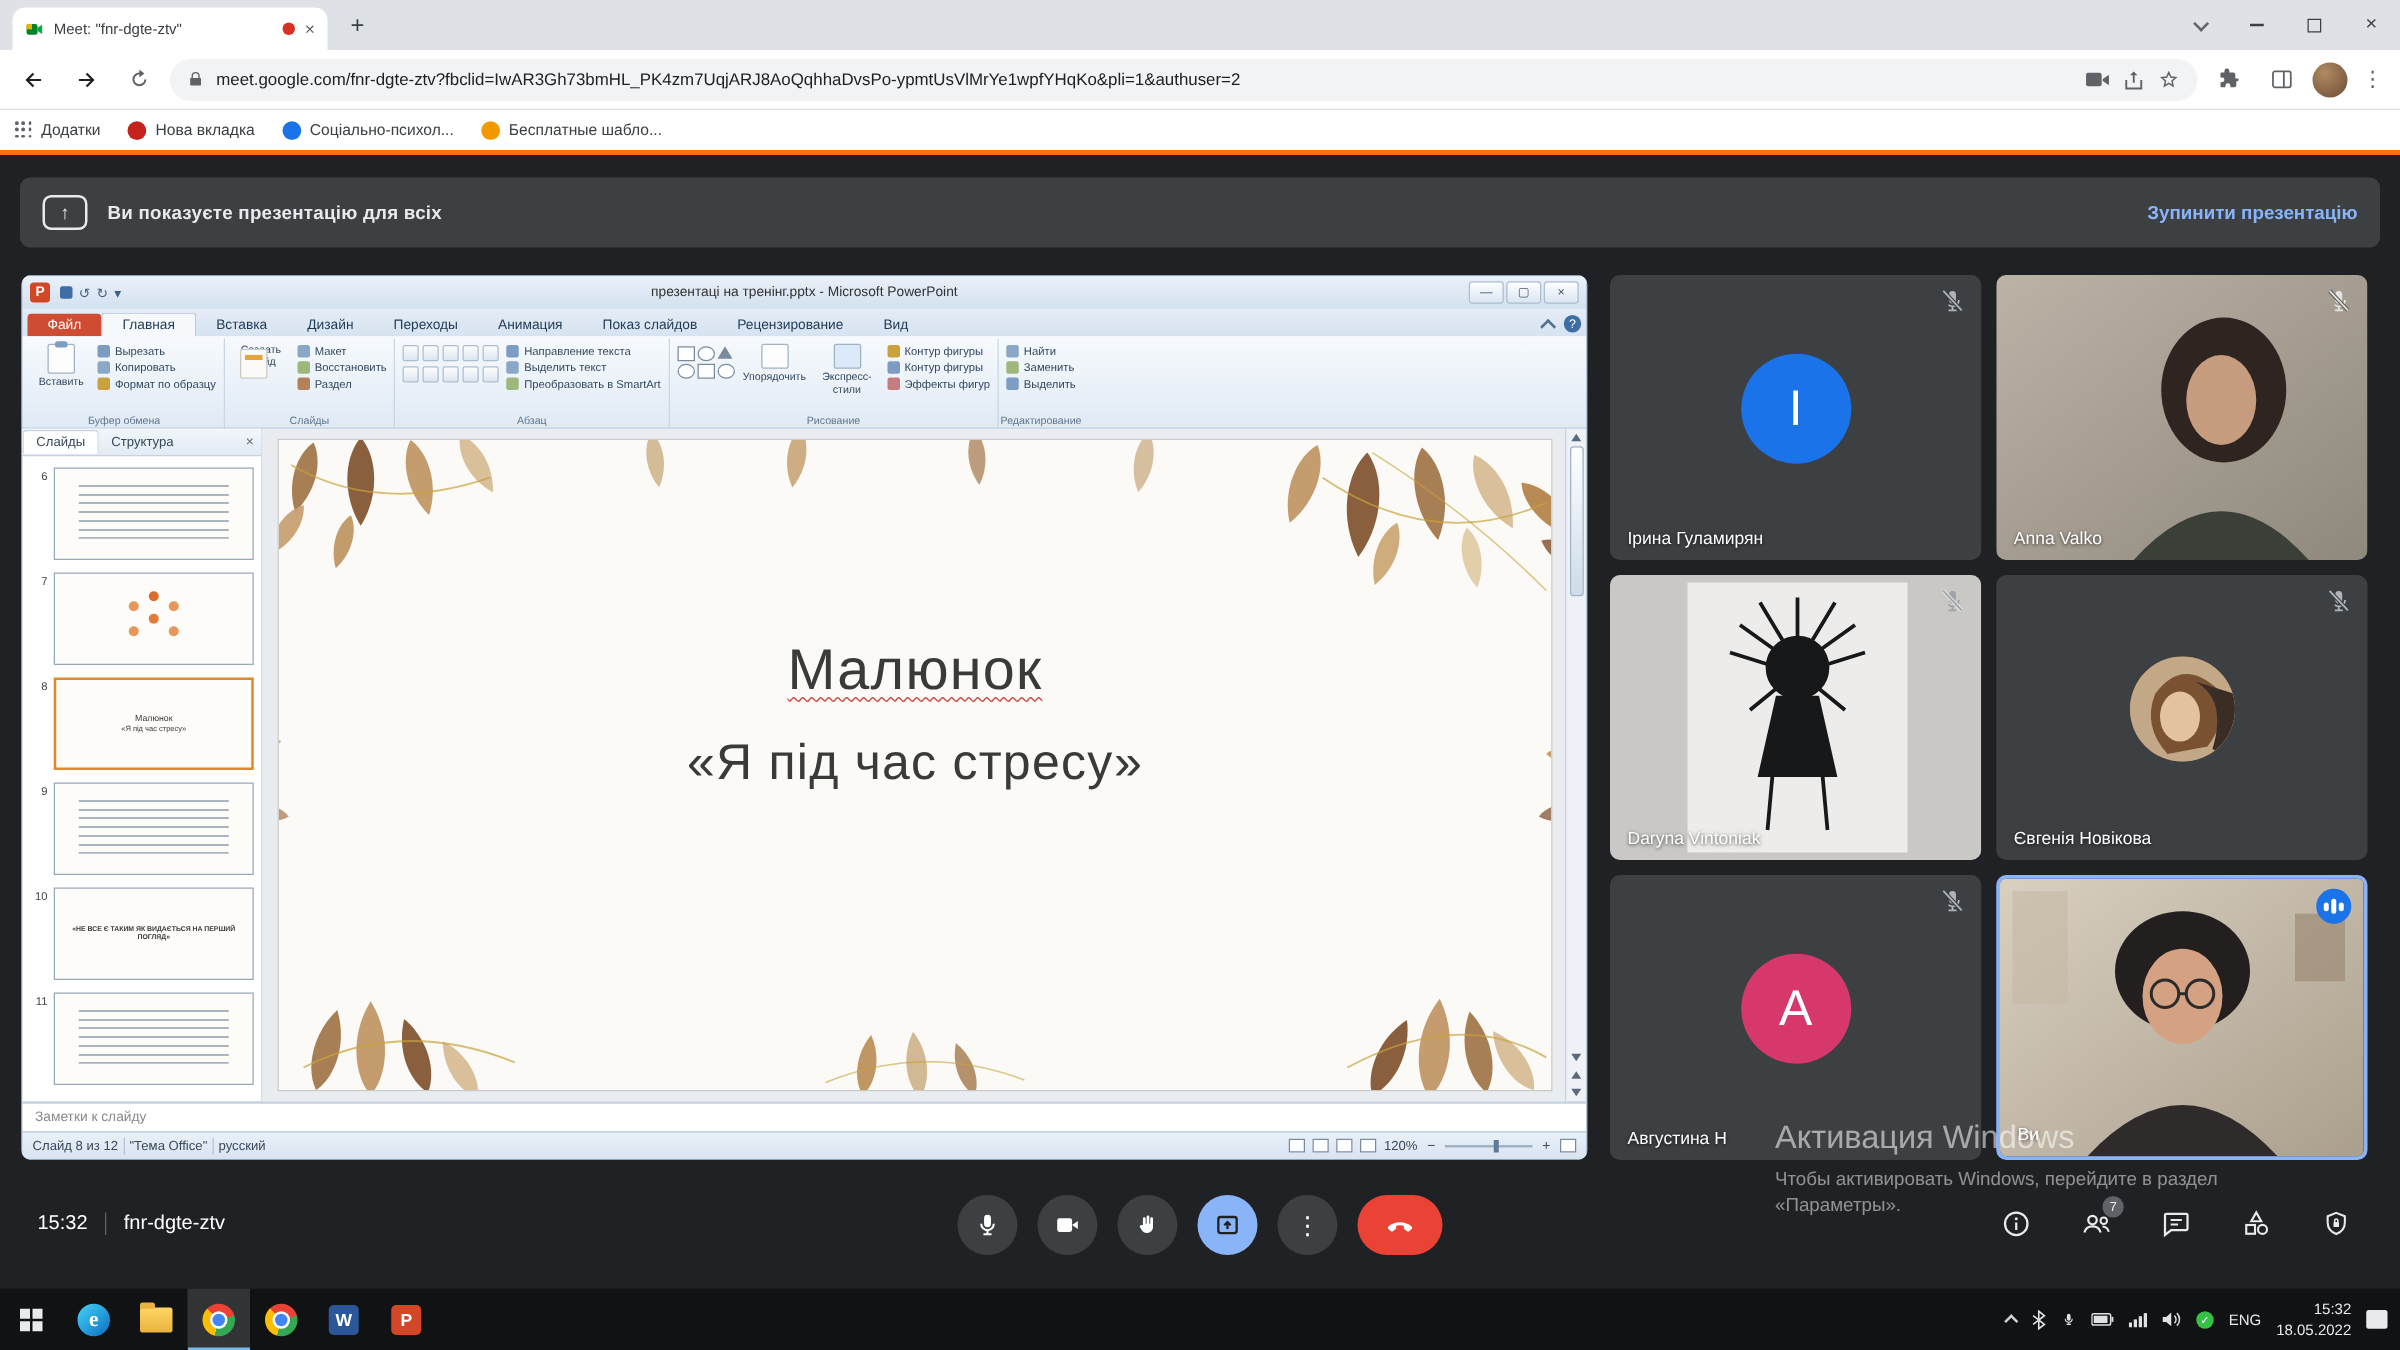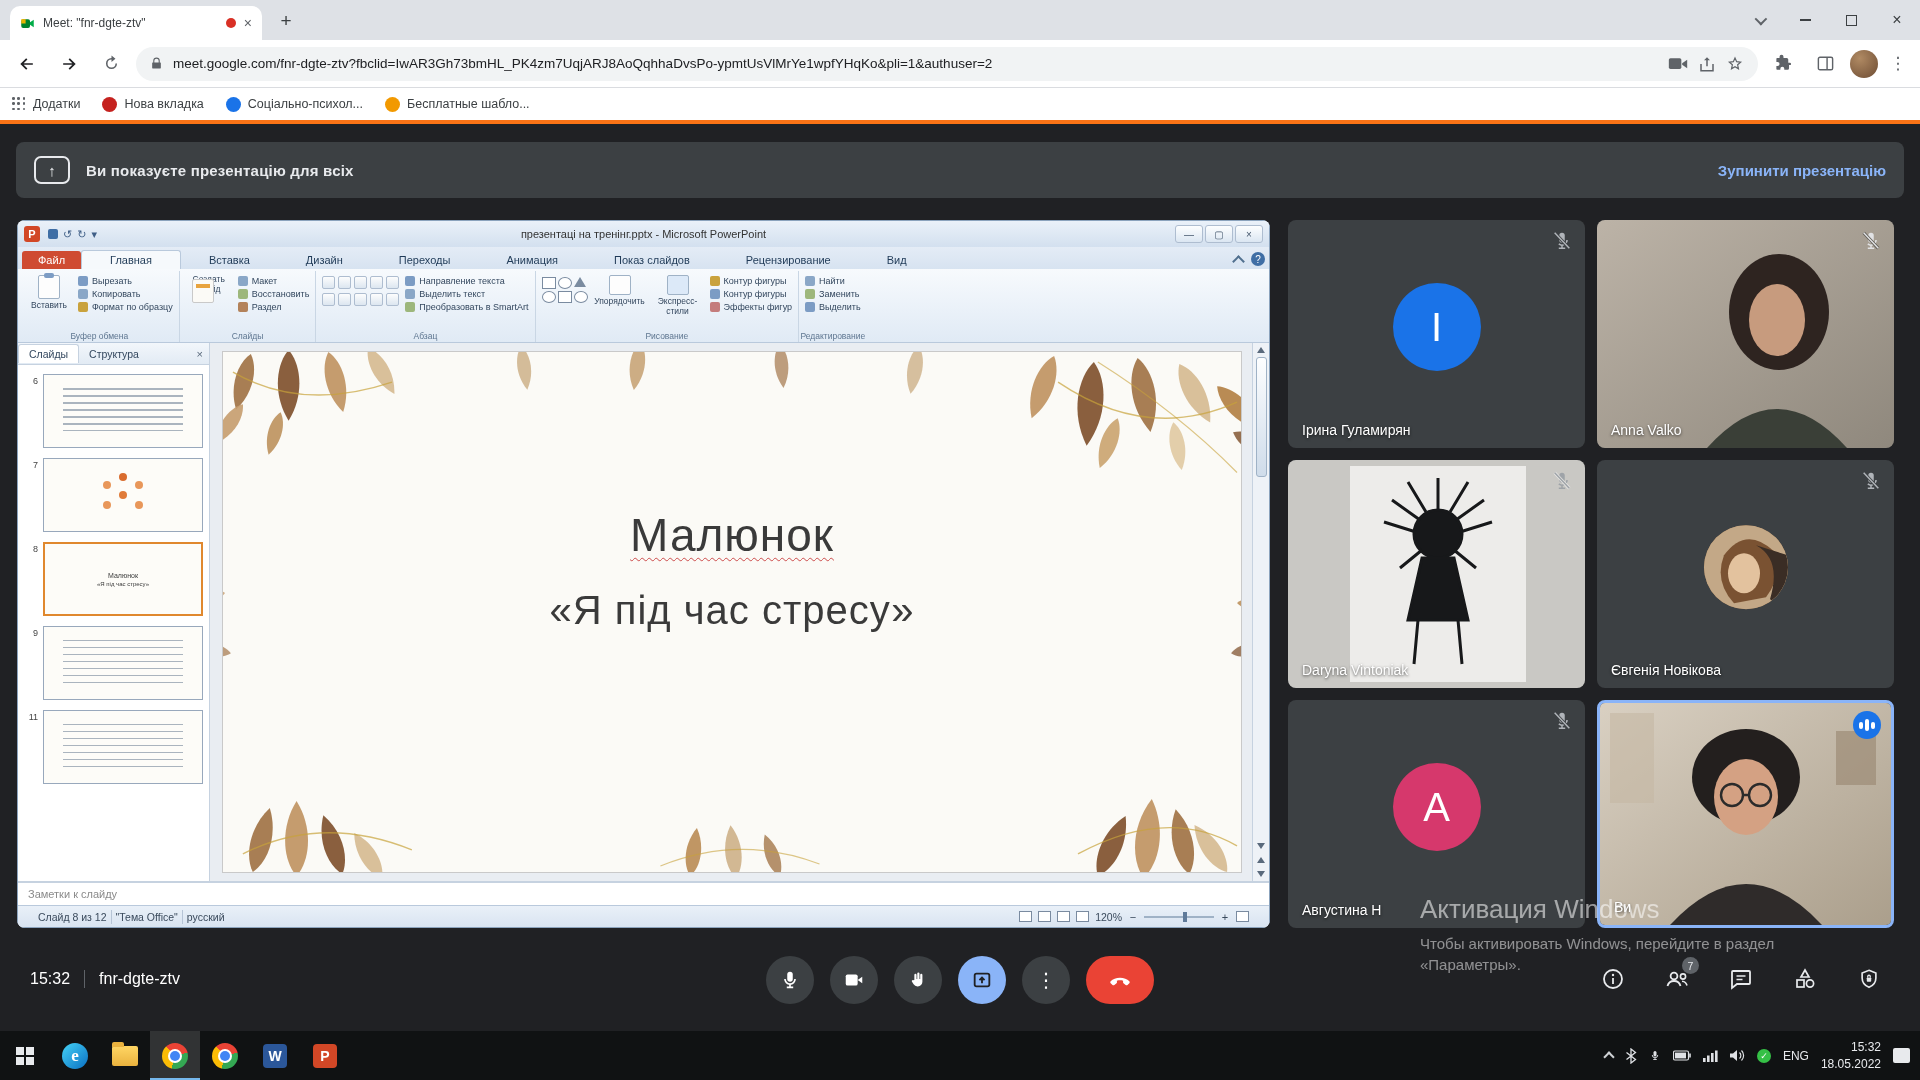--- a/index.html
+++ b/index.html
@@ -47,21 +47,21 @@
 #ppt{position:absolute;inset:0;display:flex;flex-direction:column;border:1px solid #8ba3bd;background:#e7eef7;}
 .ppt-titlebar{height:26px;background:linear-gradient(#eaf1f9,#d3e0ef);display:flex;align-items:center;padding:0 6px;position:relative;flex:none;}
 .ppt-ico{width:16px;height:16px;background:#d24726;color:#fff;font-size:11px;font-weight:bold;display:flex;align-items:center;justify-content:center;border-radius:3px;}
 .qat{display:flex;gap:5px;margin-left:8px;align-items:center;}
 .qat span{font-size:11px;color:#3f5e86;}
 .qat .sv{width:10px;height:10px;background:#3f6ea5;border-radius:2px;display:inline-block;}
 .ppt-titletext{position:absolute;left:0;right:0;text-align:center;font-size:11px;color:#333;pointer-events:none;}
 .ppt-winbtns{margin-left:auto;display:flex;gap:2px;z-index:2;}
 .ppt-winbtns div{width:28px;height:18px;border:1px solid #aebdd0;background:linear-gradient(#fdfeff,#dbe6f2);display:flex;align-items:center;justify-content:center;font-size:10px;color:#44576d;border-radius:3px;}
 .ppt-tabsrow{height:22px;background:linear-gradient(#e4ecf6,#d7e3f1);display:flex;align-items:flex-end;padding:0 4px;flex:none;}
-.rtab{font-size:11px;color:#1f3a57;padding:3px 28px;}
+.rtab{font-size:11px;color:#1f3a57;padding:3px 16px;}
 .rtab.file{background:#cf4b32;color:#fff;border-radius:3px 3px 0 0;padding:3px 16px;}
 .rtab.active{background:#f6f9fc;border:1px solid #b9c9dc;border-bottom:none;border-radius:3px 3px 0 0;}
 .tabs-right{margin-left:auto;display:flex;gap:8px;align-items:center;padding-bottom:3px;}
 .helpq{width:14px;height:14px;border-radius:50%;background:#3f6ea5;color:#fff;font-size:10px;display:flex;align-items:center;justify-content:center;}
 .minrib{width:9px;height:9px;border-left:2px solid #51708f;border-top:2px solid #51708f;transform:rotate(45deg);margin-top:4px;}
 
 .ppt-ribbon{height:74px;background:linear-gradient(#f7fafd,#e0eaf5);display:flex;padding:2px 2px 0 2px;flex:none;border-bottom:1px solid #b9c9dc;}
 .rgroup{position:relative;border-right:1px solid #c9d6e4;padding:2px 6px 13px 6px;display:flex;gap:6px;}
 .rg-label{position:absolute;bottom:1px;left:0;right:0;text-align:center;font-size:8.5px;color:#5e7690;}
 .bigbtn{width:46px;display:flex;flex-direction:column;align-items:center;gap:2px;padding-top:2px;}
@@ -106,21 +106,21 @@
 .slide-title{position:absolute;left:0;right:0;top:30%;text-align:center;color:#3a3a3a;}
 .slide-title .line1{font-size:46px;letter-spacing:1px;text-decoration:underline wavy #cc4b4b 1px;text-underline-offset:6px;}
 .slide-title .line2{font-size:40px;margin-top:26px;letter-spacing:1px;}
 .leafsvg{position:absolute;inset:0;width:100%;height:100%;pointer-events:none;}
 .vscroll{width:17px;background:#eef2f7;border-left:1px solid #c6d2e0;display:flex;flex-direction:column;align-items:center;flex:none;}
 .arr{width:0;height:0;border-left:4px solid transparent;border-right:4px solid transparent;margin:4px 0;}
 .arr.up{border-bottom:6px solid #5a6a7c;} .arr.dn{border-top:6px solid #5a6a7c;}
 .vthumb{width:11px;height:120px;background:linear-gradient(#fdfeff,#cfdcea);border:1px solid #9fb2c6;border-radius:3px;}
 .vs-spacer{flex:1;}
 .ppt-notes{height:24px;background:#fff;border-top:2px solid #c6d2e0;display:flex;align-items:center;padding:0 10px;font-size:11px;color:#8a8a8a;flex:none;}
-.ppt-status{height:22px;background:linear-gradient(#e9f0f8,#d9e4f1);border-top:1px solid #b9c9dc;display:flex;align-items:center;padding:0 20px;font-size:10.5px;color:#3a4a5c;gap:4px;flex:none;}
+.ppt-status{height:22px;background:linear-gradient(#e9f0f8,#d9e4f1);border-top:1px solid #b9c9dc;display:flex;align-items:center;padding:0 8px;font-size:10.5px;color:#3a4a5c;gap:4px;flex:none;}
 .ssep{width:1px;height:14px;background:#b6c4d6;}
 .st-right{margin-left:auto;display:flex;align-items:center;gap:6px;}
 .vbtn{width:13px;height:11px;border:1px solid #7a8ba0;background:#fff;}
 .zline{width:70px;height:2px;background:#9fb2c6;position:relative;}
 .zline i{position:absolute;left:55%;top:-4px;width:4px;height:10px;background:#5f7a99;}
 .zpm{font-size:11px;color:#3a4a5c;width:10px;text-align:center;}
 
 
 .tile{position:absolute;width:297px;height:228px;background:#3c4043;border-radius:8px;overflow:hidden;}
 .c1{left:1288px;} .c2{left:1597px;}
@@ -489,20 +489,28 @@
                 </div>
               </div>
             </div>
             <div class="trow">
               <div class="tnum">9</div>
               <div class="tbox">
                   <div class="tlines"></div>
                 </div>
             </div>
             <div class="trow">
+              <div class="tnum">10</div>
+              <div class="tbox">
+                  <div class="tcenter">
+                    <span class="t10text">«НЕ ВСЕ Є ТАКИМ ЯК ВИДАЄТЬСЯ НА ПЕРШИЙ ПОГЛЯД»</span>
+                  </div>
+                </div>
+            </div>
+            <div class="trow">
               <div class="tnum">11</div>
               <div class="tbox">
                   <div class="tlines"></div>
                 </div>
             </div>
           </div>
         </div>
 
         <div class="slidearea">
           <div class="slide">

